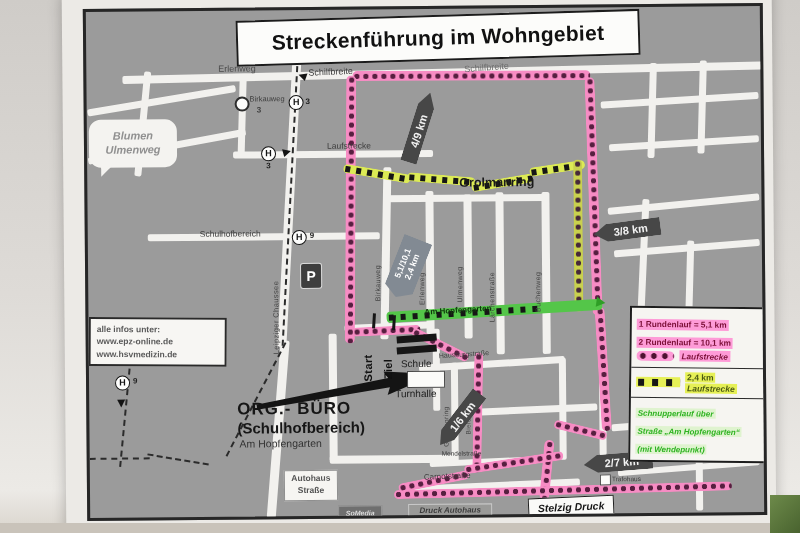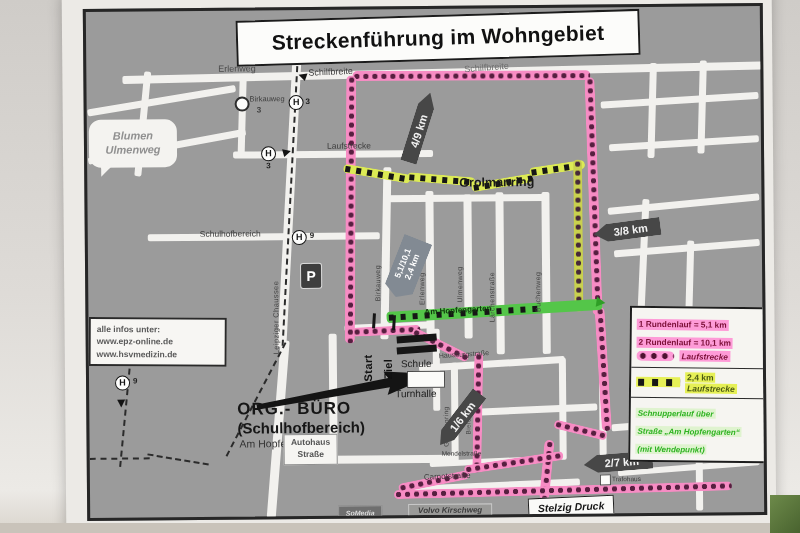--- a/index.html
+++ b/index.html
@@ -218,29 +218,29 @@
         <span>1/6 km</span>
       </div>
     <div class="tag pl" style="left:494px;top:446px;width:62px;height:18px;transform:rotate(-4deg);">
         <span>2/7 km</span>
       </div>
     <div class="startsign" style="left:288px;top:244px;width:56px;height:30px;transform:rotate(-68deg);">
       <span>5,1/10,1</span>
       <span>2,4 km</span>
     </div>
 
-    <div class="whitebox" style="left:194px;top:424px;width:52px;height:27px;font-size:8.5px;line-height:1.4;padding-top:2px;">
+    <div class="whitebox" style="left:194px;top:460px;width:52px;height:27px;font-size:8.5px;line-height:1.4;padding-top:2px;">
       <div>Autohaus</div>
       <div>Straße</div>
     </div>
     <div class="whitebox" style="left:248px;top:496px;width:42px;height:13px;background:#6f6f6f;border-color:#9c9c9c;color:#dedede;font-size:7px;font-style:italic;line-height:13px;">
       <span>SoMedia</span>
     </div>
     <div class="whitebox" style="left:318px;top:495px;width:82px;height:20px;background:#9a9a98;border-color:#c8c8c8;font-size:8px;font-style:italic;line-height:1.2;padding-top:1px;color:#3c3c3c;">
-      <div>Volvo Kirschweg</div>
+      <div>Druck Autohaus</div>
       <div style="font-size:6.5px;color:#6e6e6e;">Graf Degenhagen</div>
     </div>
     <div class="whitebox" style="left:438px;top:489px;width:84px;height:20px;background:#fafaf8;border:1.6px solid #1f1f1f;color:#161616;font-size:10.5px;font-style:italic;line-height:19px;transform:rotate(-2deg);">
       <span>Stelzig Druck</span>
     </div>
     <div class="building" style="left:510px;top:467px;width:9px;height:9px;border-width:1.4px;"></div>
     <div class="slabel" style="left:522px;top:469px;font-size:6.5px;">Trafohaus</div>
 
     <div class="legend">
       <div><span class="lg-pinktext">1 Rundenlauf = 5,1 km</span></div>

